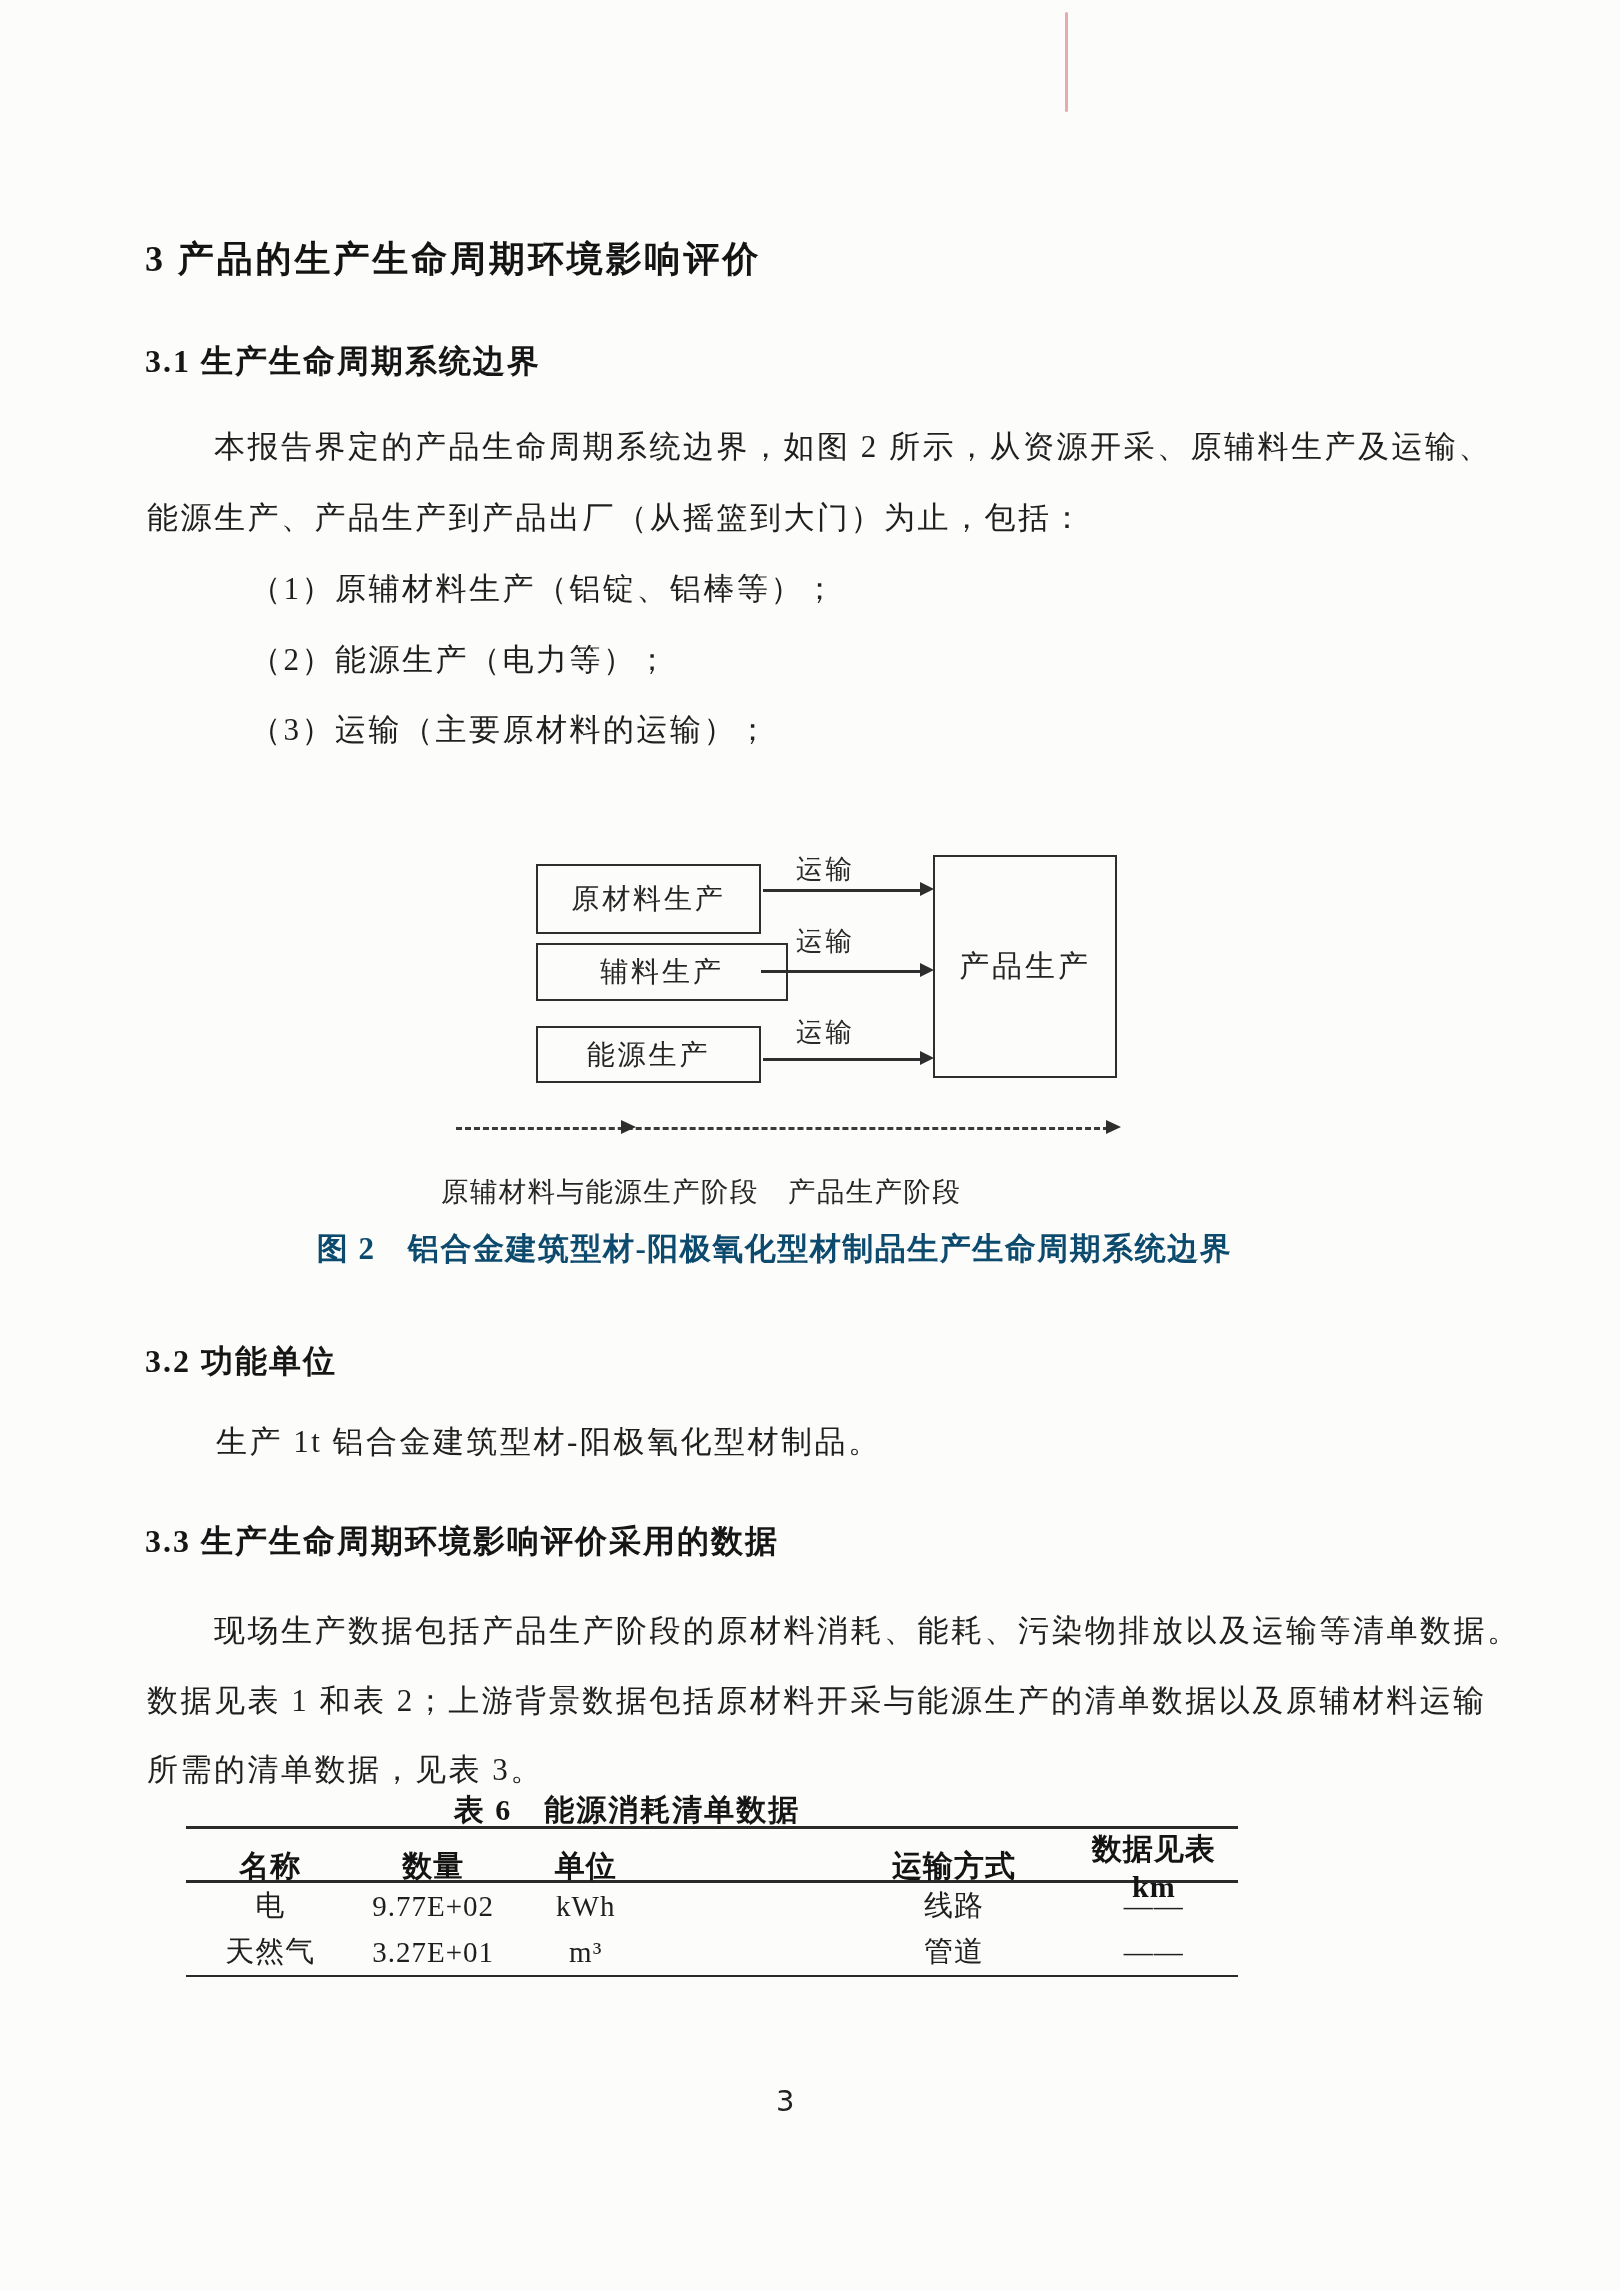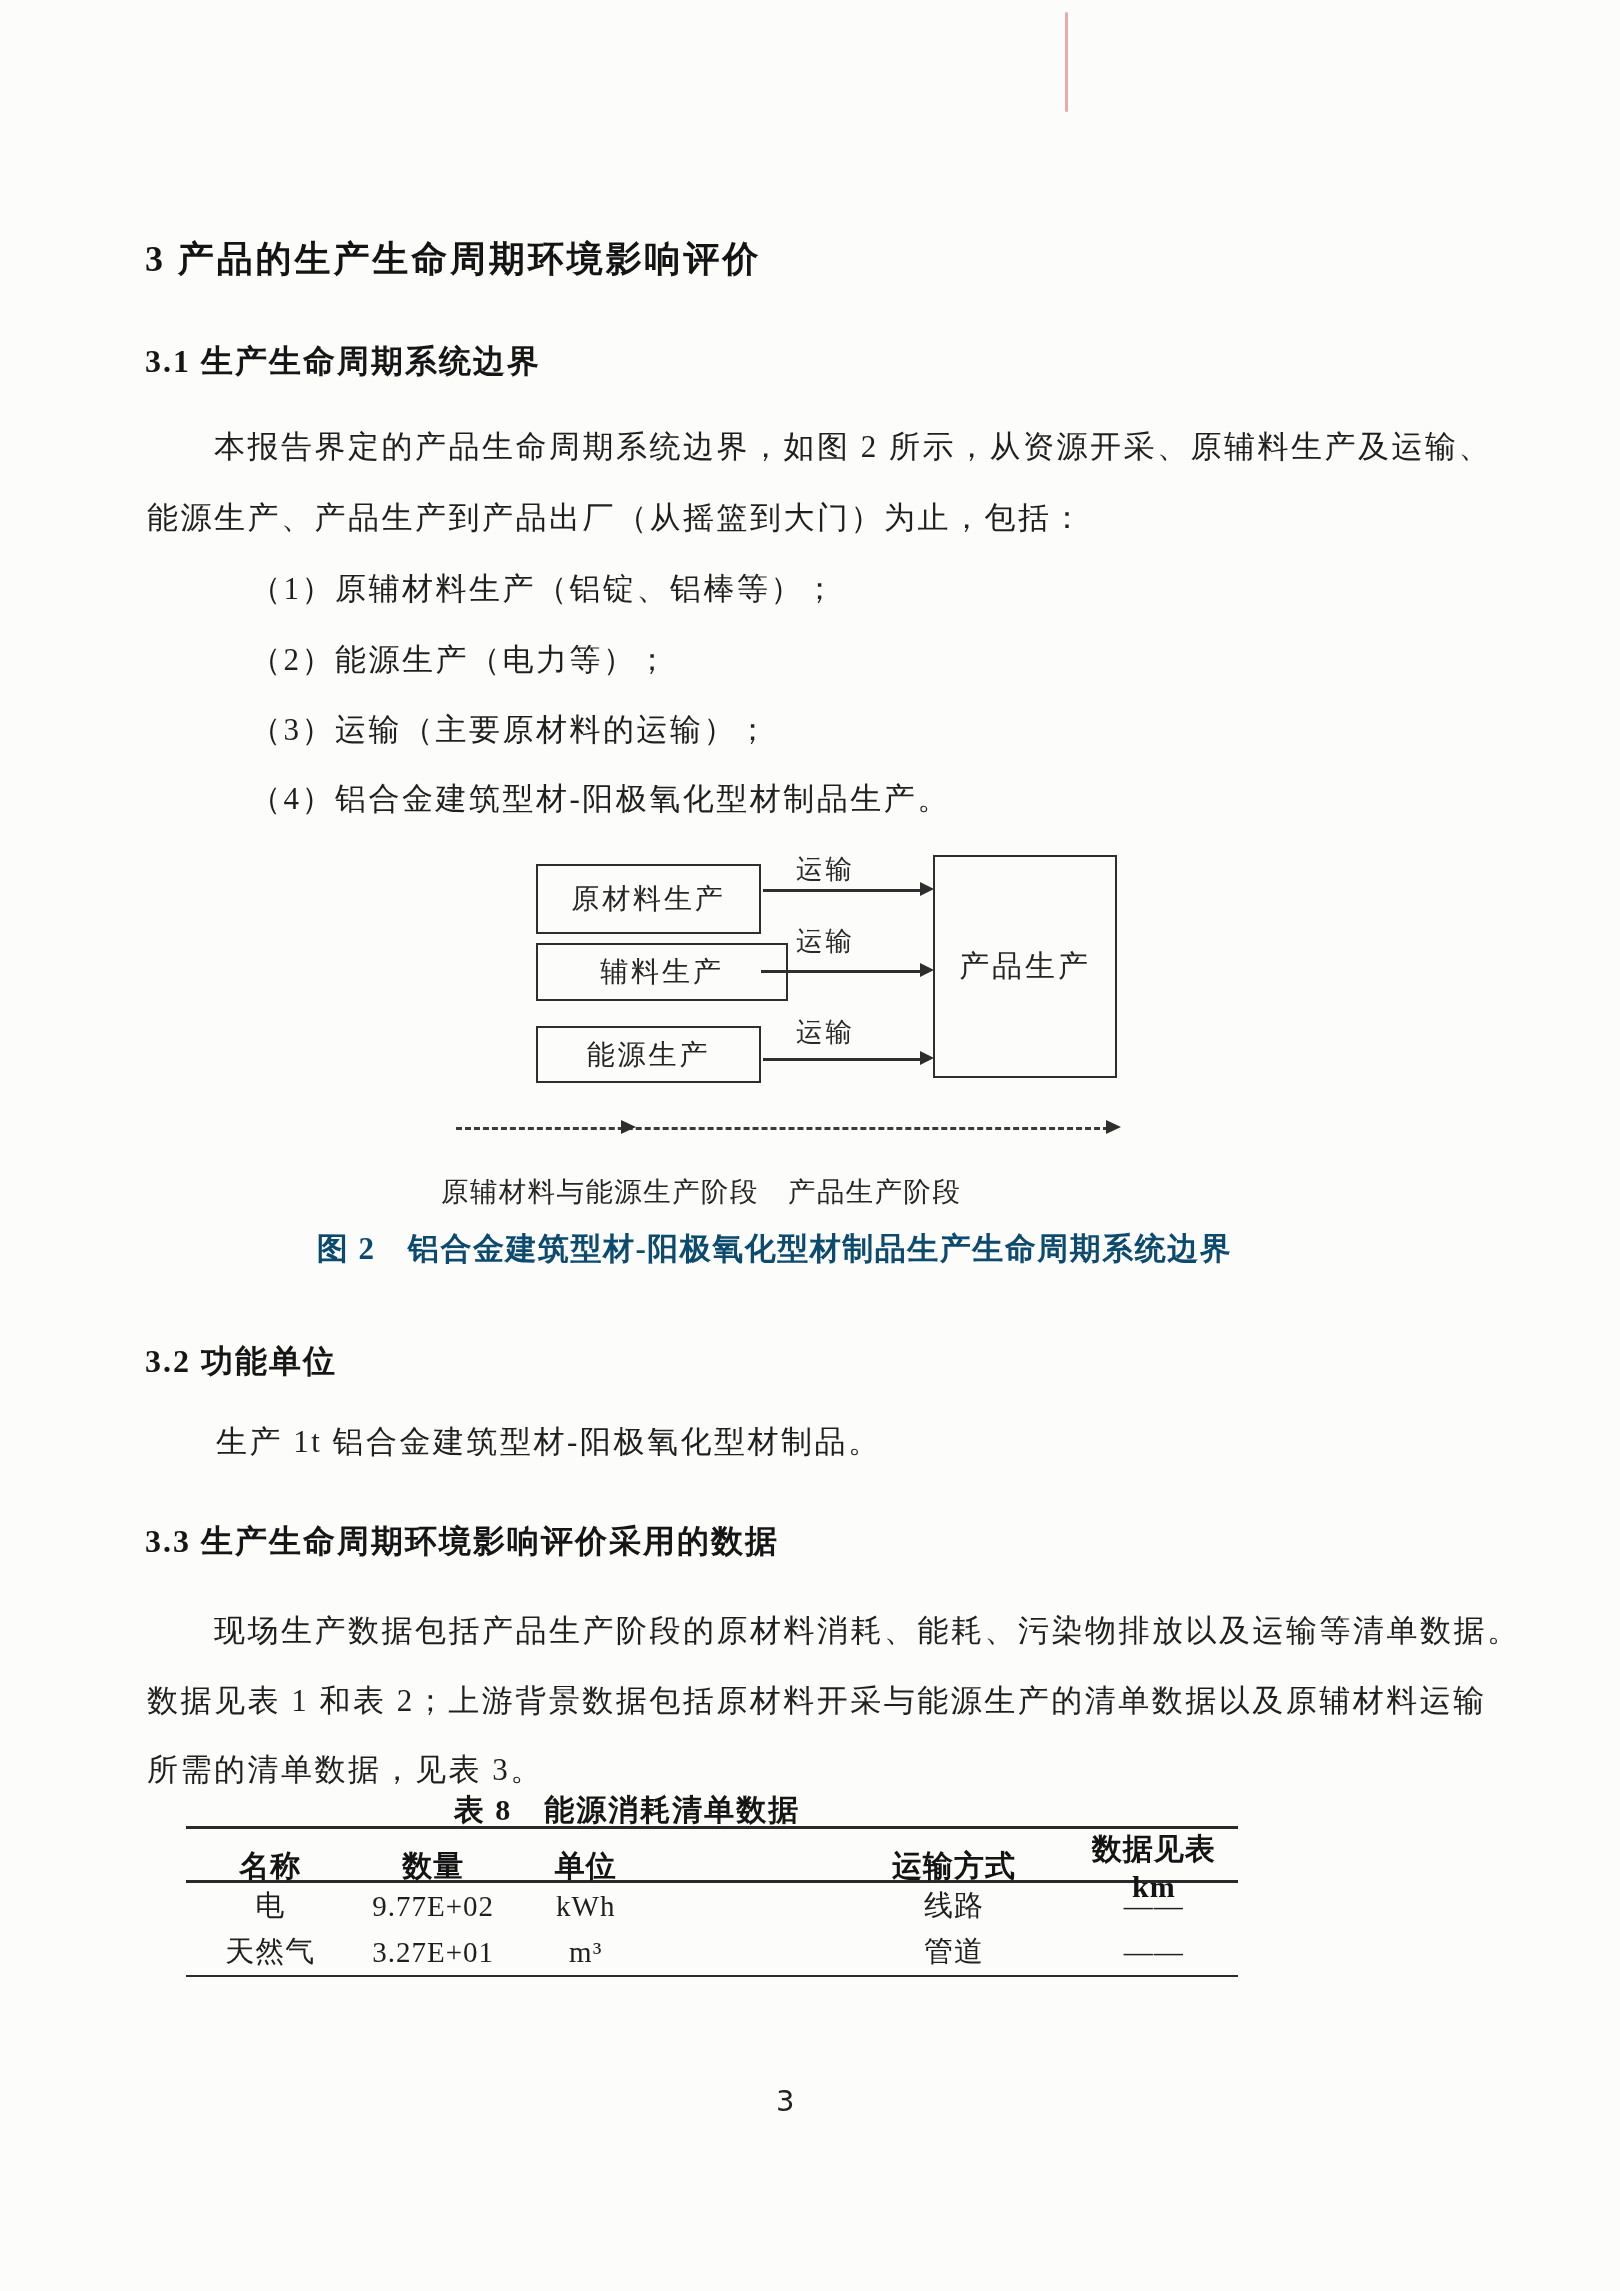--- a/index.html
+++ b/index.html
@@ -63,21 +63,20 @@
   <div class="abs h1" style="left:145px;top:241px;">3 产品的生产生命周期环境影响评价</div>
 
   <div class="abs h2" style="left:145px;top:345px;">3.1 生产生命周期系统边界</div>
 
   <div class="abs body-line indent" style="left:147px;top:431px;">本报告界定的产品生命周期系统边界，如图 2 所示，从资源开采、原辅料生产及运输、</div>
   <div class="abs body-line" style="left:147px;top:502px;">能源生产、产品生产到产品出厂（从摇篮到大门）为止，包括：</div>
 
   <div class="abs body-line" style="left:250px;top:573px;">（1）原辅材料生产（铝锭、铝棒等）；</div>
   <div class="abs body-line" style="left:250px;top:644px;">（2）能源生产（电力等）；</div>
   <div class="abs body-line" style="left:250px;top:714px;">（3）运输（主要原材料的运输）；</div>
-  <div class="abs body-line" style="left:250px;top:783px;">（4）铝合金建筑型材-阳极氧化型材制品生产。</div>
 
   <div>
 
     <div class="fig-box" style="left:536px;top:864px;width:225px;height:70px;">原材料生产</div>
     <div class="fig-box" style="left:536px;top:943px;width:252px;height:58px;">辅料生产</div>
     <div class="fig-box" style="left:536px;top:1026px;width:225px;height:57px;">能源生产</div>
 
     <div class="fig-box" style="left:933px;top:855px;width:184px;height:223px;font-size:30px;">产品生产</div>
 
     <div class="transport-label" style="left:796px;top:851px;">运输</div>
@@ -111,21 +110,21 @@
   </div>
 
   <div class="abs h2" style="left:145px;top:1345px;">3.2 功能单位</div>
   <div class="abs body-line" style="left:216px;top:1426px;">生产 1t 铝合金建筑型材-阳极氧化型材制品。</div>
 
   <div class="abs h2" style="left:145px;top:1525px;">3.3 生产生命周期环境影响评价采用的数据</div>
   <div class="abs body-line indent" style="left:147px;top:1615px;">现场生产数据包括产品生产阶段的原材料消耗、能耗、污染物排放以及运输等清单数据。</div>
   <div class="abs body-line" style="left:147px;top:1685px;">数据见表 1 和表 2；上游背景数据包括原材料开采与能源生产的清单数据以及原辅材料运输</div>
   <div class="abs body-line" style="left:147px;top:1754px;">所需的清单数据，见表 3。</div>
 
-  <div class="tbl-title">表 8　能源消耗清单数据</div>
+  <div class="tbl-title">表 6　能源消耗清单数据</div>
 
   <div class="tbl">
     <div class="tbl-rule-thick"></div>
 
     <div class="tbl-row tbl-head">
       <div>名称</div>
       <div>数量</div>
       <div>单位</div>
       <div></div>
       <div>运输方式</div>

